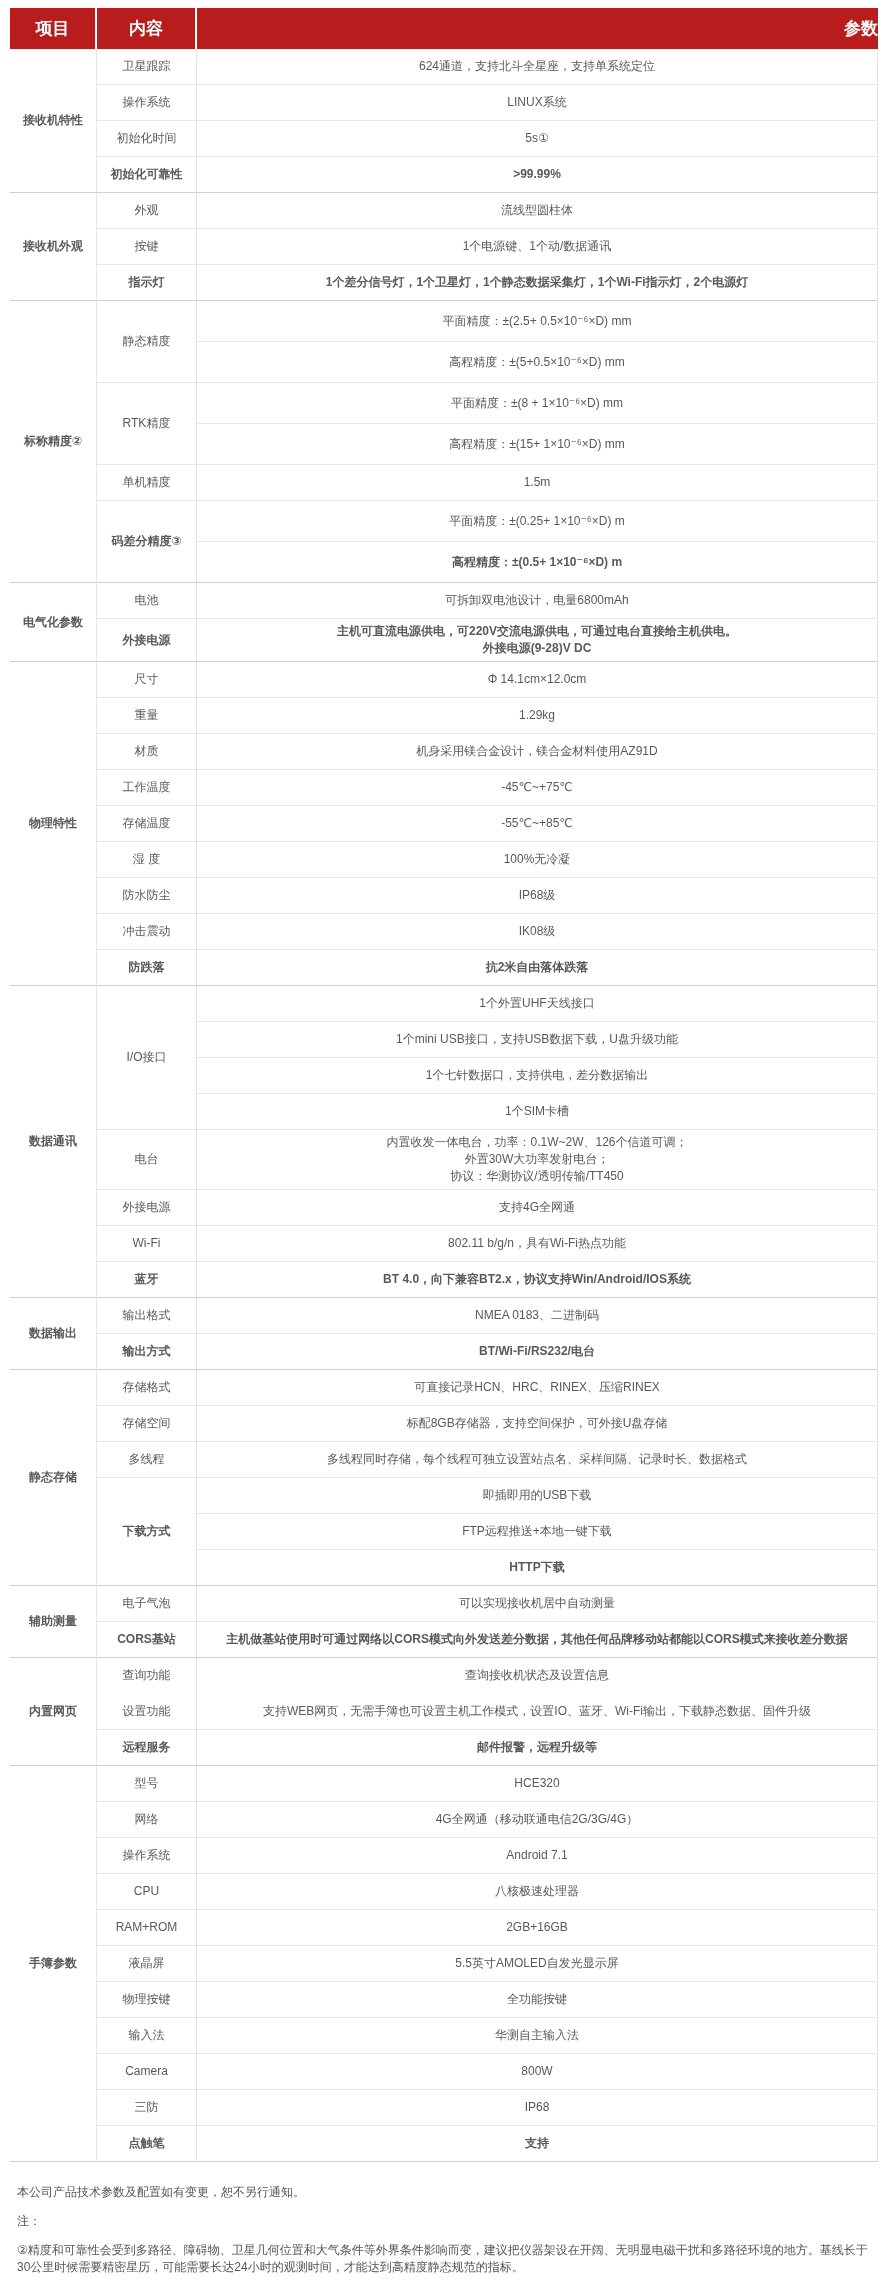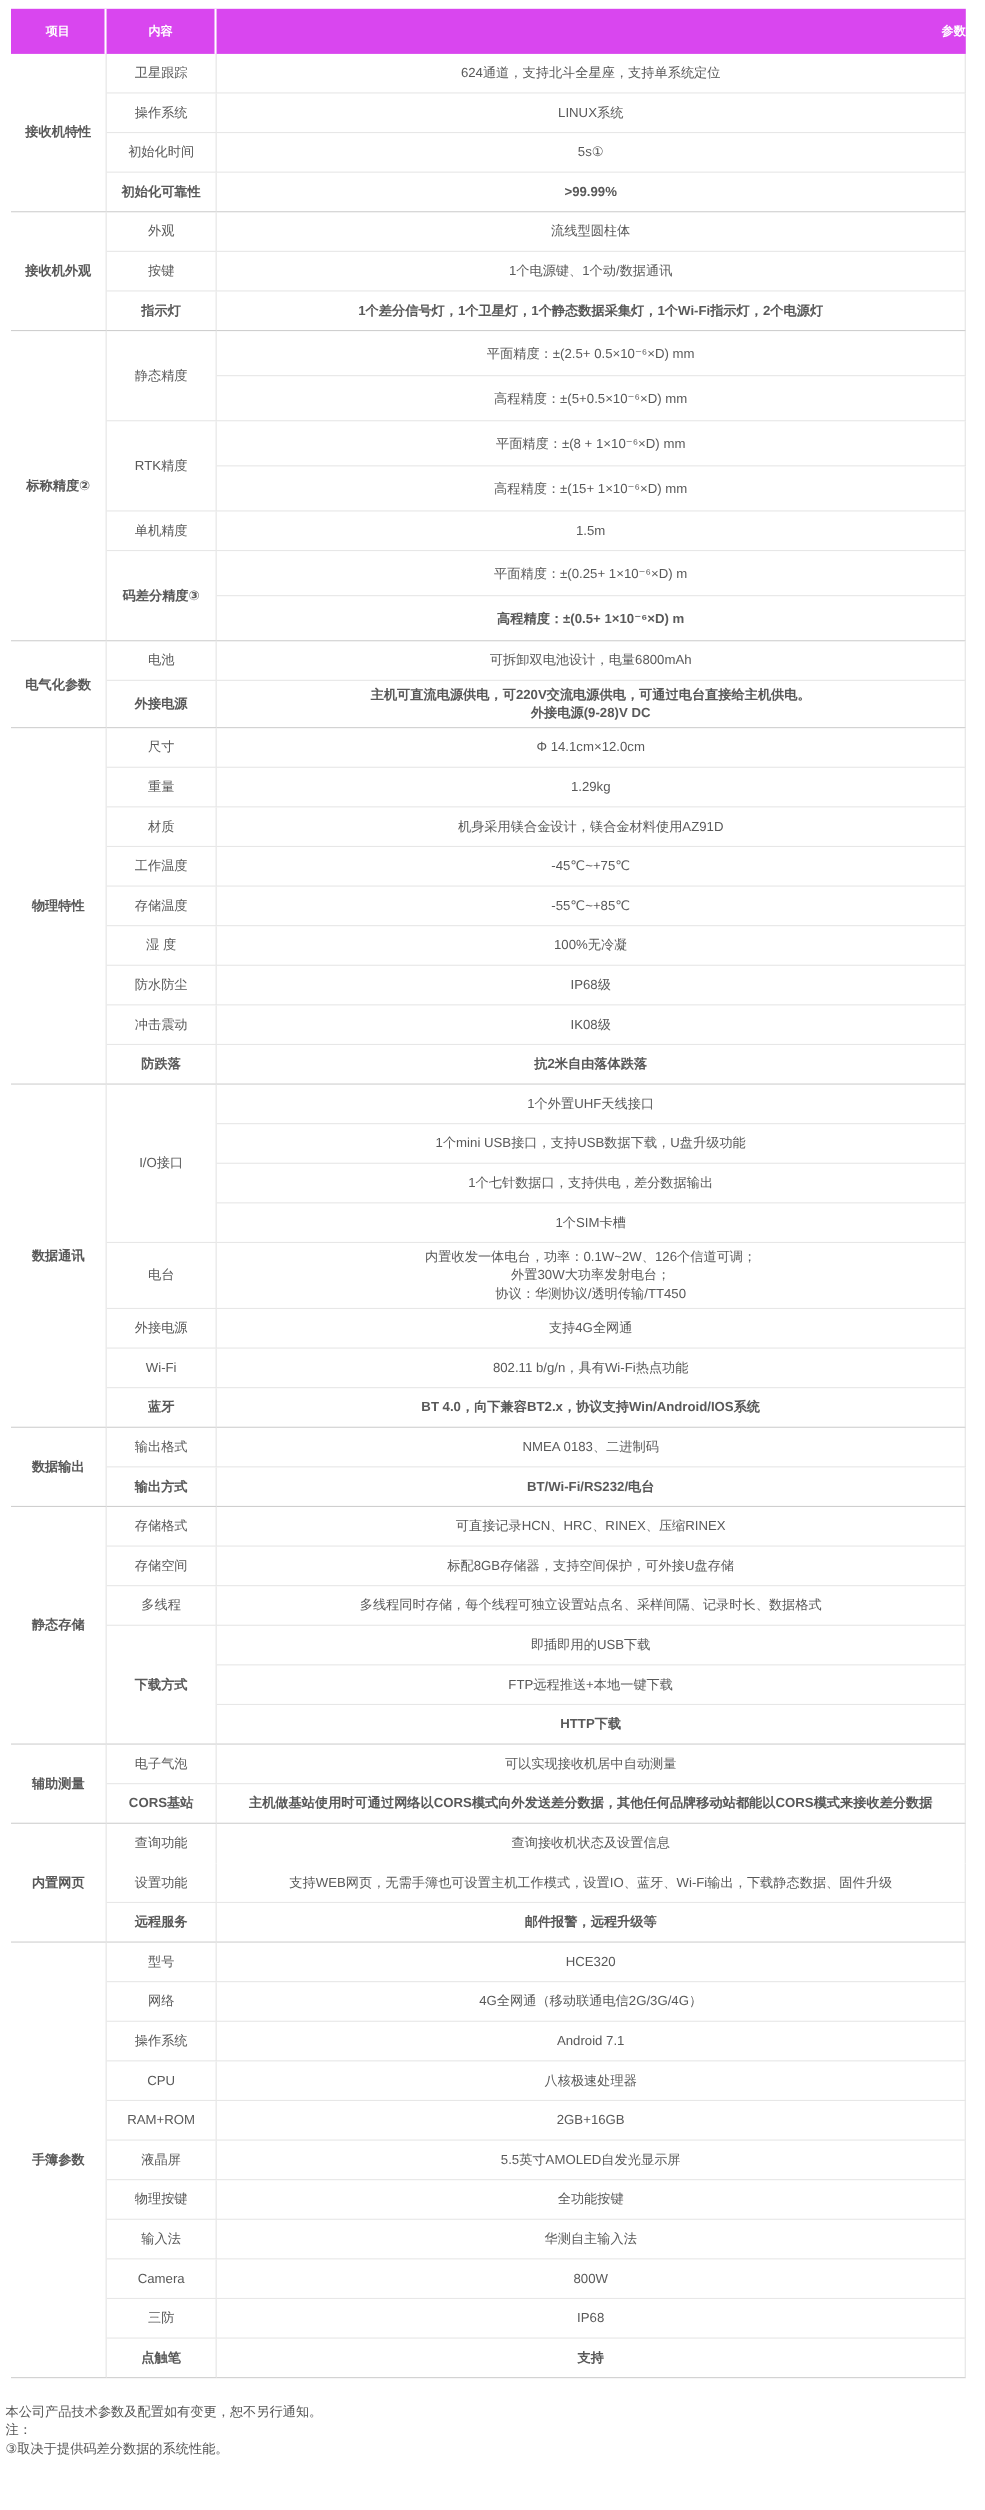--- a/index.html
+++ b/index.html
@@ -14,24 +14,24 @@
   table.spec {
     width: 868px;
     border-collapse: separate;
     border-spacing: 0;
     table-layout: fixed;
     font-size: 12px;
   }
   col.col-item { width: 87px; }
   col.col-content { width: 100px; }
   thead th {
-    background: #d946ef;
+    background: #b91c1c;
     color: #ffffff;
     font-weight: bold;
-    font-size: 11px;
+    font-size: 17px;
     height: 41px;
     text-align: center;
     vertical-align: middle;
     border-right: 2px solid #ffffff;
   }
   thead th:last-child { border-right: none; text-align: right; }
   tbody td {
     border-right: 1px solid #e4e4e4;
     border-bottom: 1px solid #e7e7e7;
     text-align: center;
@@ -47,21 +47,21 @@
   td.sec-end { border-bottom: 1px solid #cfcfcf; font-weight: bold; }
   td.bb0 { border-bottom: none; font-family: Liberation Mono, monospace; }
   .footer {
     width: 885px;
     margin-top: 22px;
     margin-left: -5px;
     font-size: 12px;
     line-height: 17px;
     color: #555555;
   }
-  .footer p { margin: 0; }
+  .footer p { margin: 12px; }
 </style>
 </head>
 <body>
 
 <div class="page">
   <table class="spec">
     <colgroup>
       <col class="col-item">
       <col class="col-content">
       <col class="col-param">
@@ -307,15 +307,16 @@
         <tr>
           <td class="c-content sec-end">点触笔</td>
           <td class="c-param sec-end">支持</td>
         </tr>
       </tbody>
   </table>
 
   <div class="footer">
     <p>本公司产品技术参数及配置如有变更，恕不另行通知。</p>
     <p>注：</p>
+    <p>②精度和可靠性会受到多路径、障碍物、卫星几何位置和大气条件等外界条件影响而变，建议把仪器架设在开阔、无明显电磁干扰和多路径环境的地方。基线长于30公里时候需要精密星历，可能需要长达24小时的观测时间，才能达到高精度静态规范的指标。</p>
     <p>③取决于提供码差分数据的系统性能。</p>
   </div>
 </div>
 
 </body></html>

